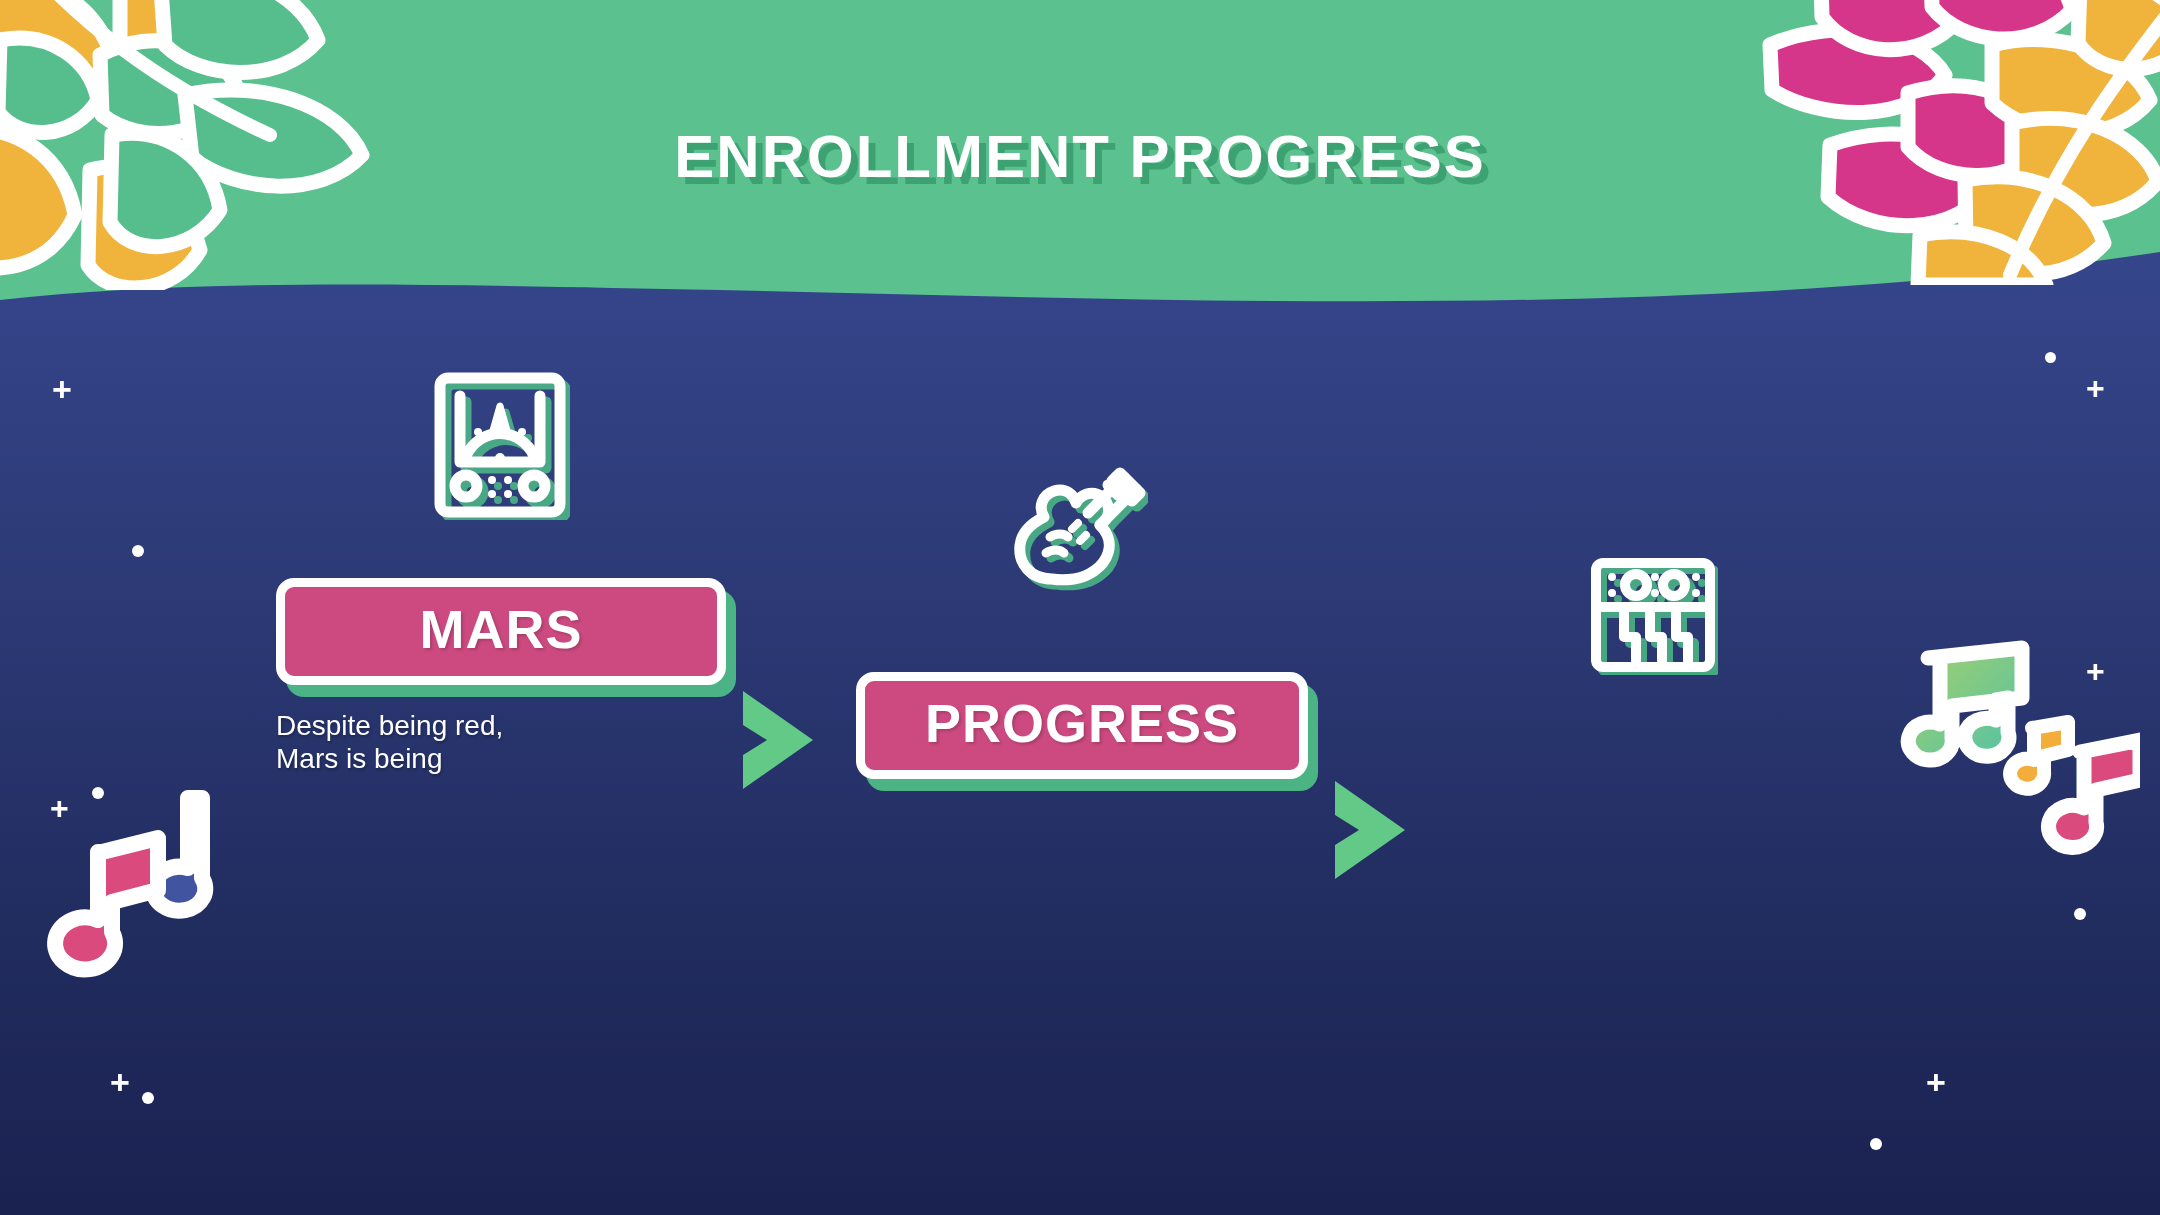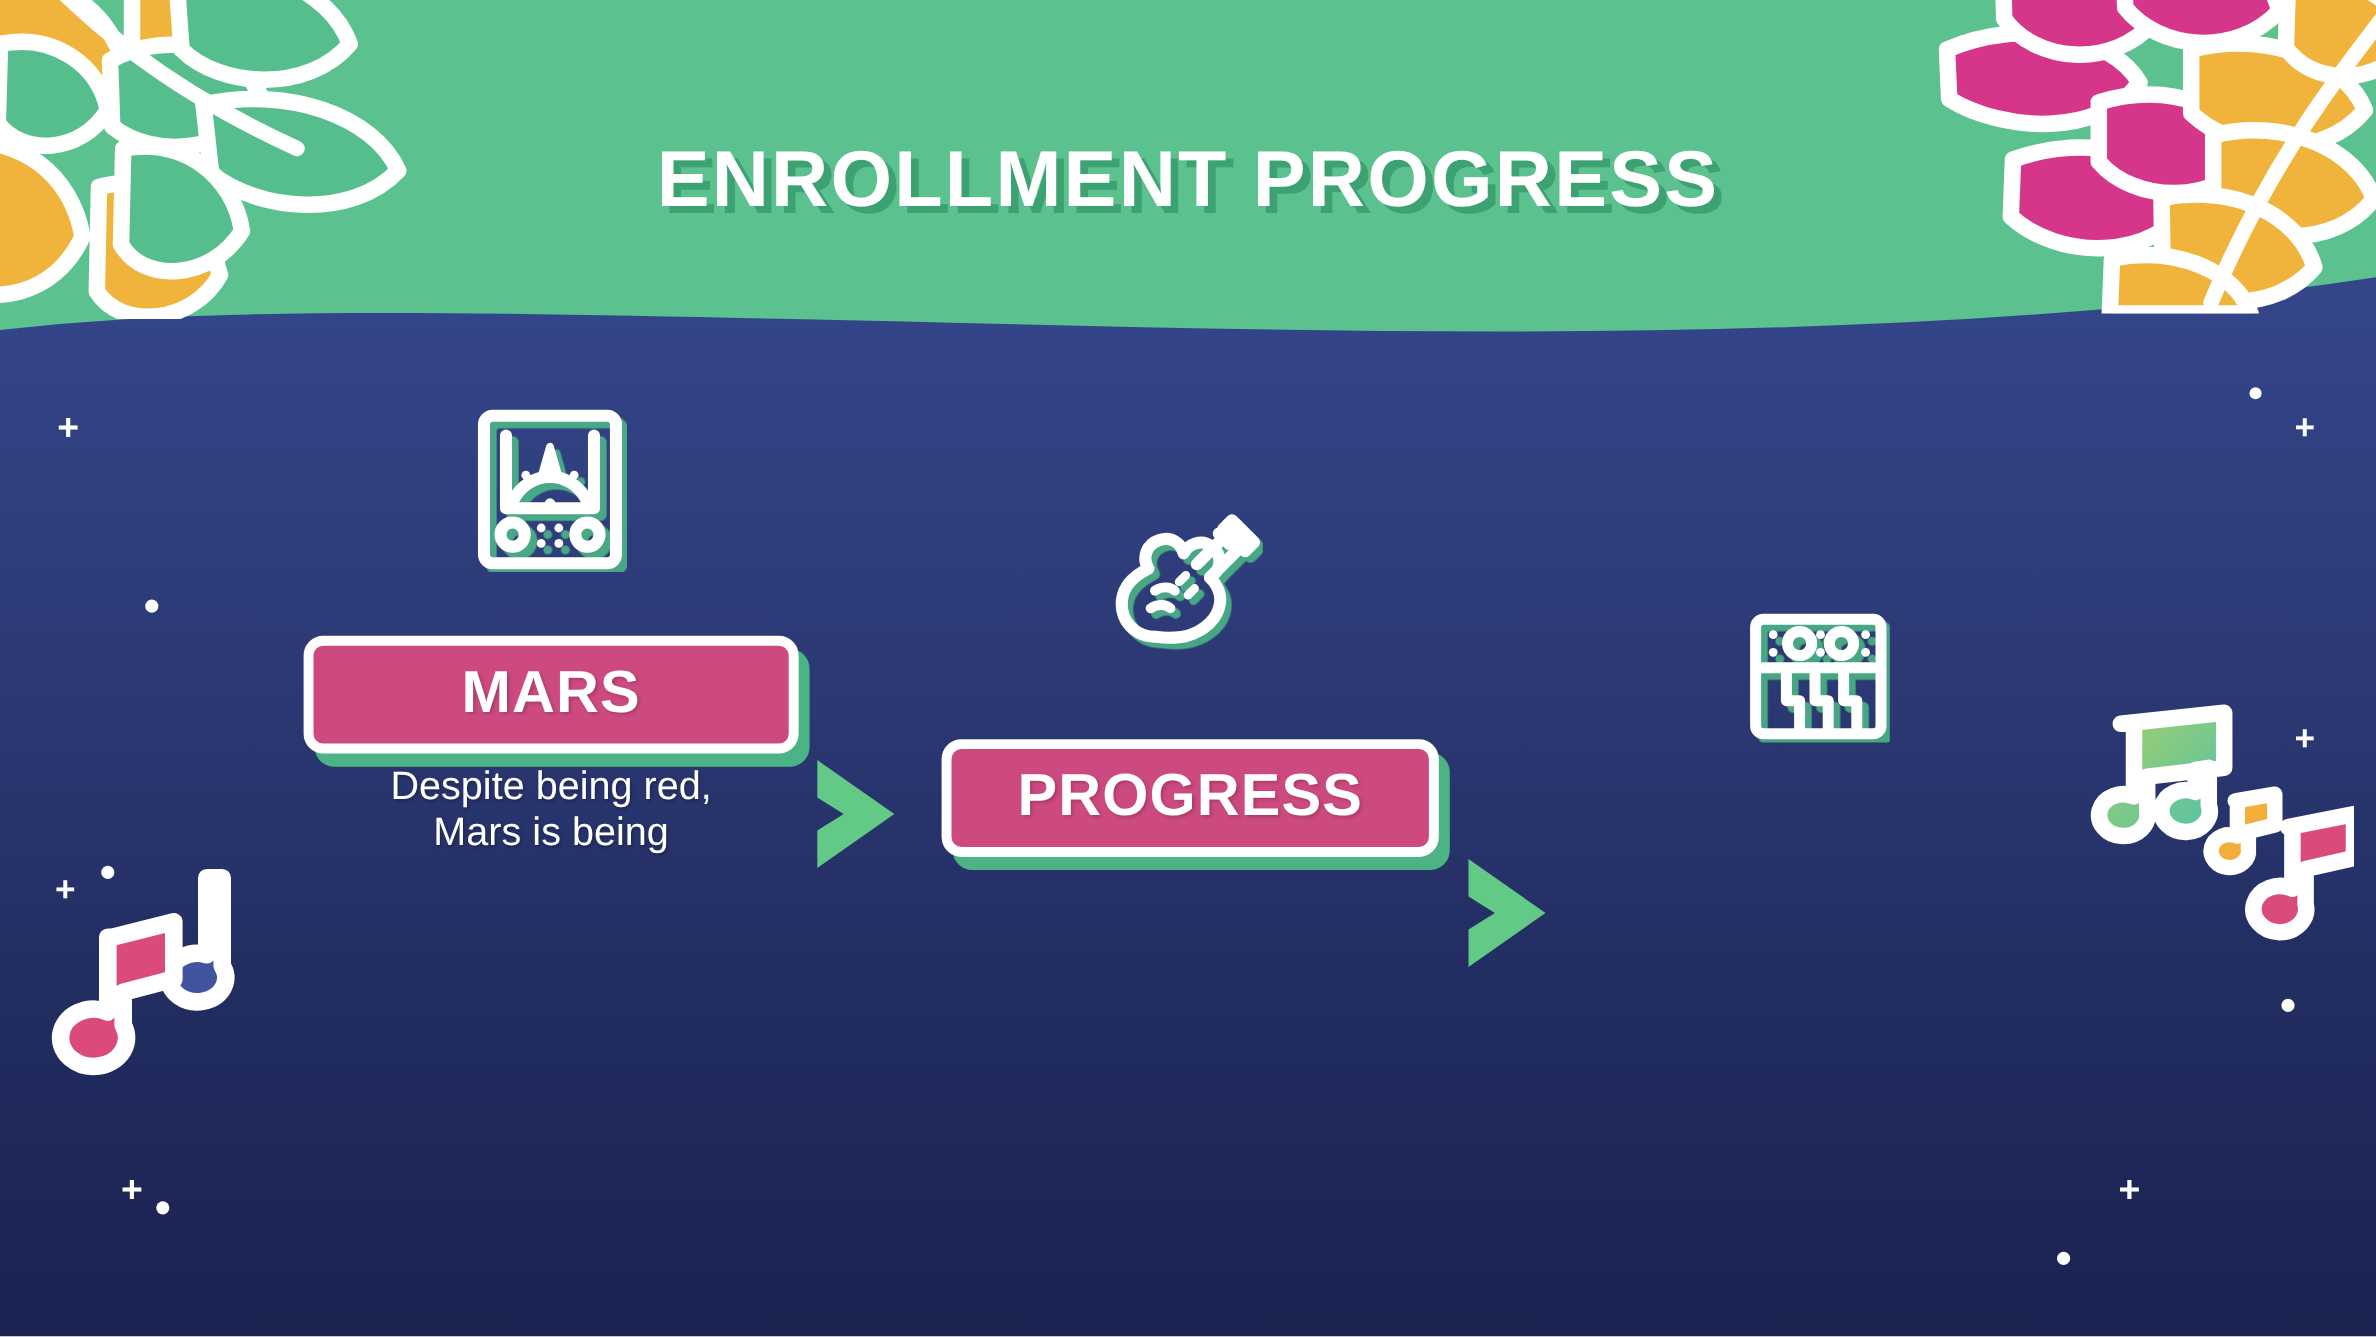--- a/index.html
+++ b/index.html
@@ -18,21 +18,21 @@
   
   .header-wave {
     position: absolute; left: 0; top: 0;
     width: 2160px; height: 330px;
     z-index: 5;
   }
   .title {
     position: absolute;
     left: 0; top: 122px; width: 2160px;
     text-align: center;
-    font-size: 72px;
+    font-size: 60px;
     font-weight: bold;
     letter-spacing: 2px;
     color: #ffffff;
     text-shadow: 7px 7px 0 #3da271;
     z-index: 9;
     white-space: nowrap;
   }
 
   
   .deco { position: absolute; z-index: 7; pointer-events: none; }
@@ -71,25 +71,25 @@
   .chip-label {
     color: #ffffff;
     font-size: 54px;
     font-weight: bold;
     letter-spacing: 1px;
     line-height: 1.05;
     white-space: nowrap;
     text-shadow: 2px 2px 3px rgba(0,0,0,0.18);
   }
   .caption {
-    margin-top: 8px;
-    color: #ffffff;
-    font-size: 36px;
+    margin-top: 24px;
+    color: #ffffff;
+    font-size: 28px;
     line-height: 1.18;
-    text-align: center;
+    text-align: left;
     text-shadow: 1px 2px 3px rgba(0,0,0,0.28);
   }
 
   .icon-wrap { position: absolute; z-index: 8; }
 
   .chevron { position: absolute; z-index: 7; }
 
   
   #step-1 { left: 276px; top: 578px; width: 450px; }
   #step-2 { left: 856px; top: 672px; width: 452px; }

